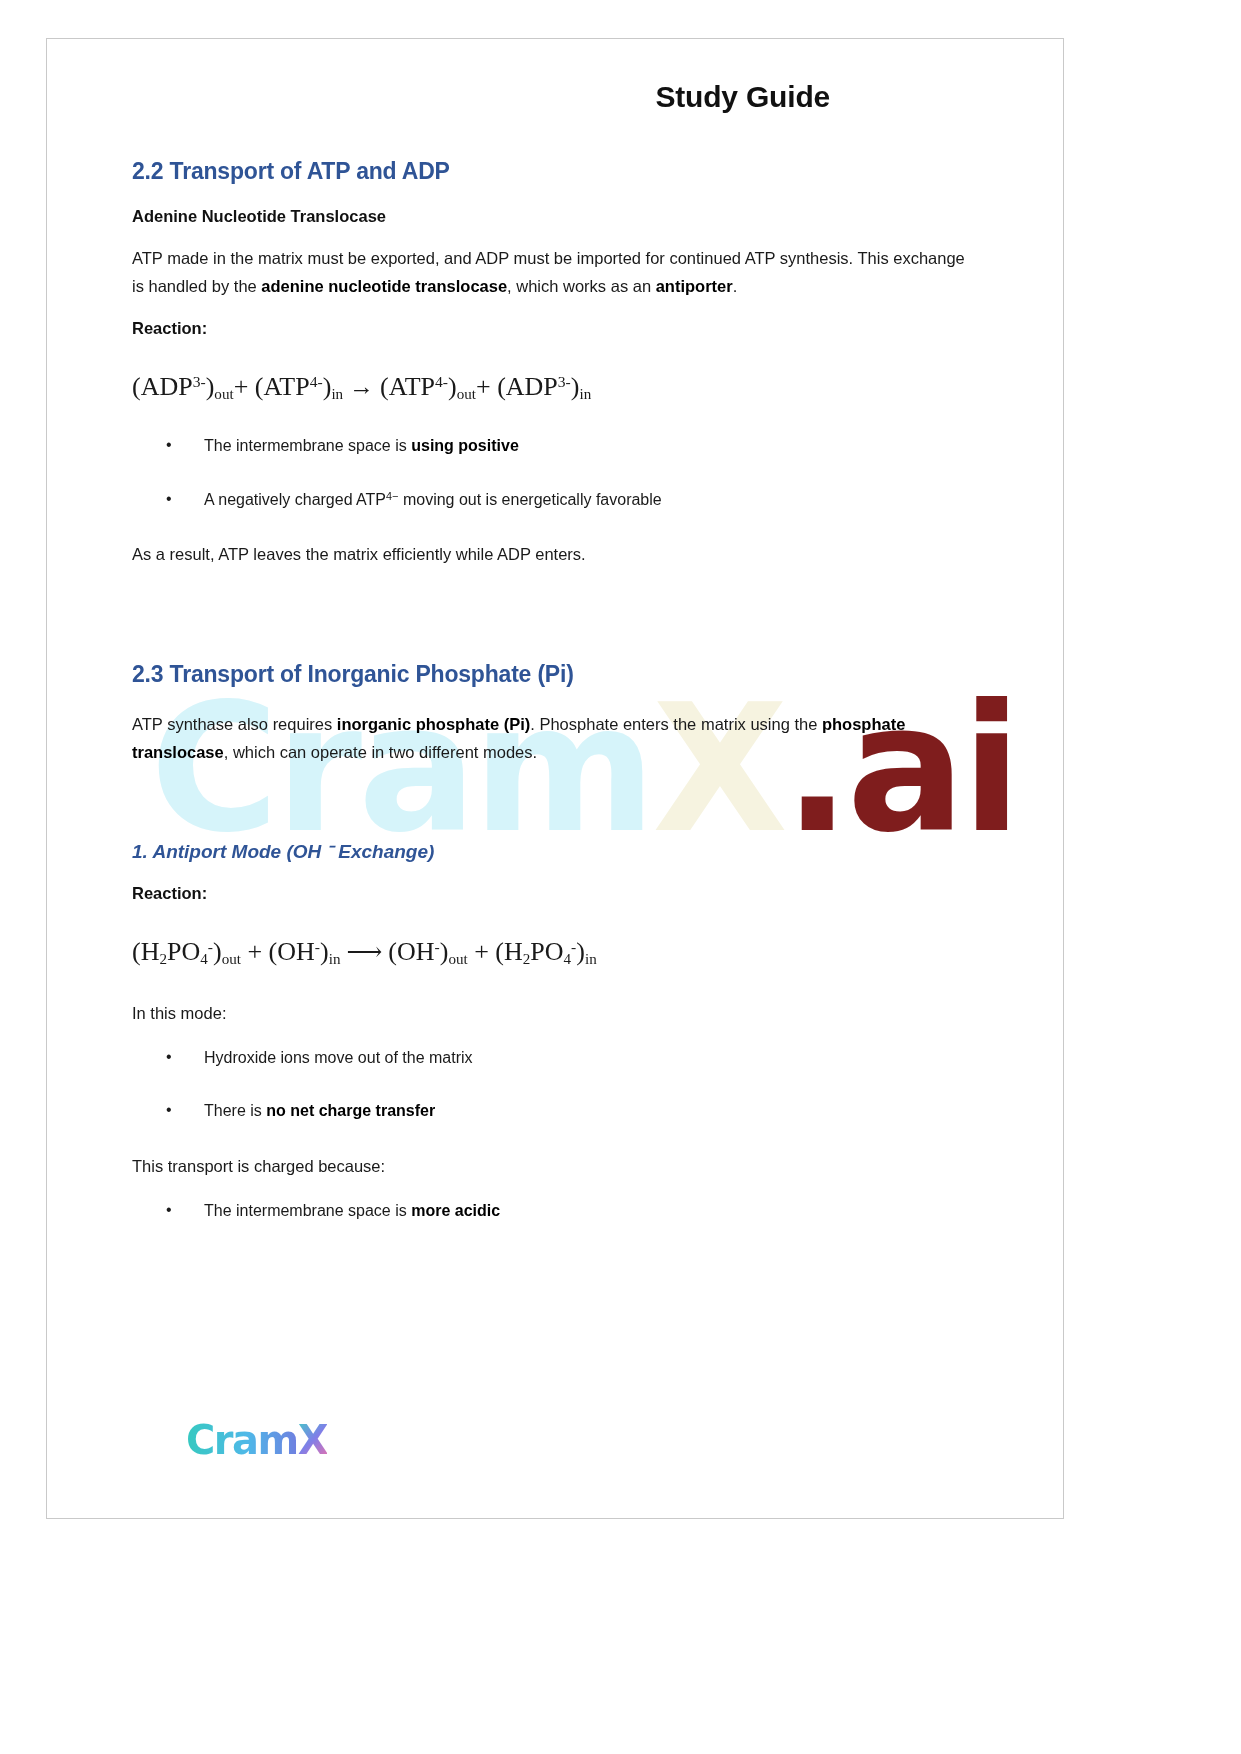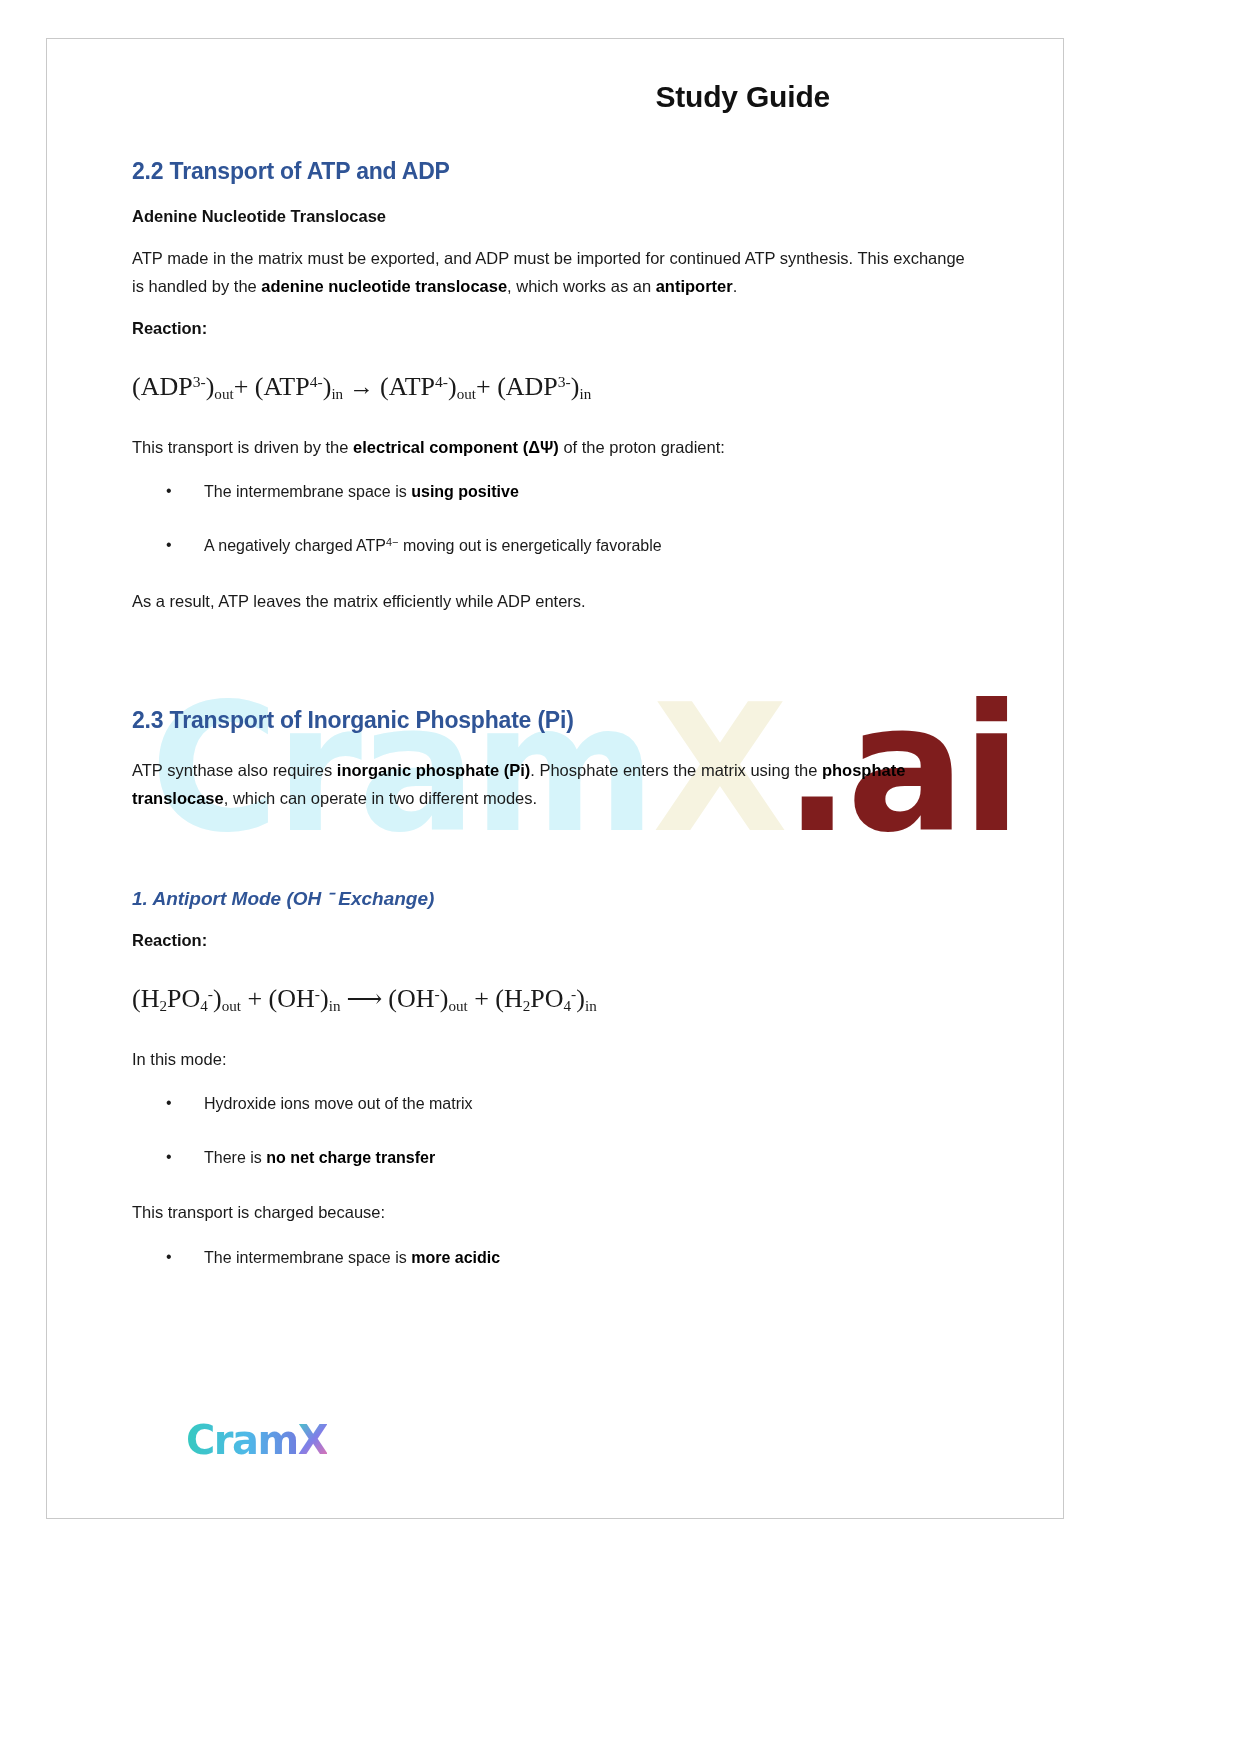--- a/index.html
+++ b/index.html
@@ -203,21 +203,20 @@
       <h2 class="section">2.2 Transport of ATP and ADP</h2>
 
       <h3 class="subhead">Adenine Nucleotide Translocase</h3>
 
       <p class="para"><span>ATP made in the matrix must be exported, and ADP must be imported for continued ATP synthesis. This exchange is handled by the </span><b>adenine nucleotide translocase</b><span>, which works as an </span><b>antiporter</b><span>.</span></p>
 
       <h3 class="subhead">Reaction:</h3>
 
       <div class="equation"><span>(ADP</span><sup>3-</sup><span>)</span><sub>out</sub><span>+</span> <span>(ATP</span><sup>4-</sup><span>)</span><sub>in</sub><span class="eq-arrow">→</span><span>(ATP</span><sup>4-</sup><span>)</span><sub>out</sub><span>+</span> <span>(ADP</span><sup>3-</sup><span>)</span><sub>in</sub></div>
 
-      <p class="para"><span>This transport is driven by the </span><b>electrical component (ΔΨ)</b><span> of the proton gradient:</span></p>
 
       <ul class="bullets">
         <li><span>The intermembrane space is </span><b>using positive</b></li>
         <li><span>A negatively charged ATP</span><sup>4−</sup><span> moving out is energetically favorable</span></li>
       </ul>
 
       <p class="para">As a result, ATP leaves the matrix efficiently while ADP enters.</p>
 
       <div class="gap-lg"></div>
 

